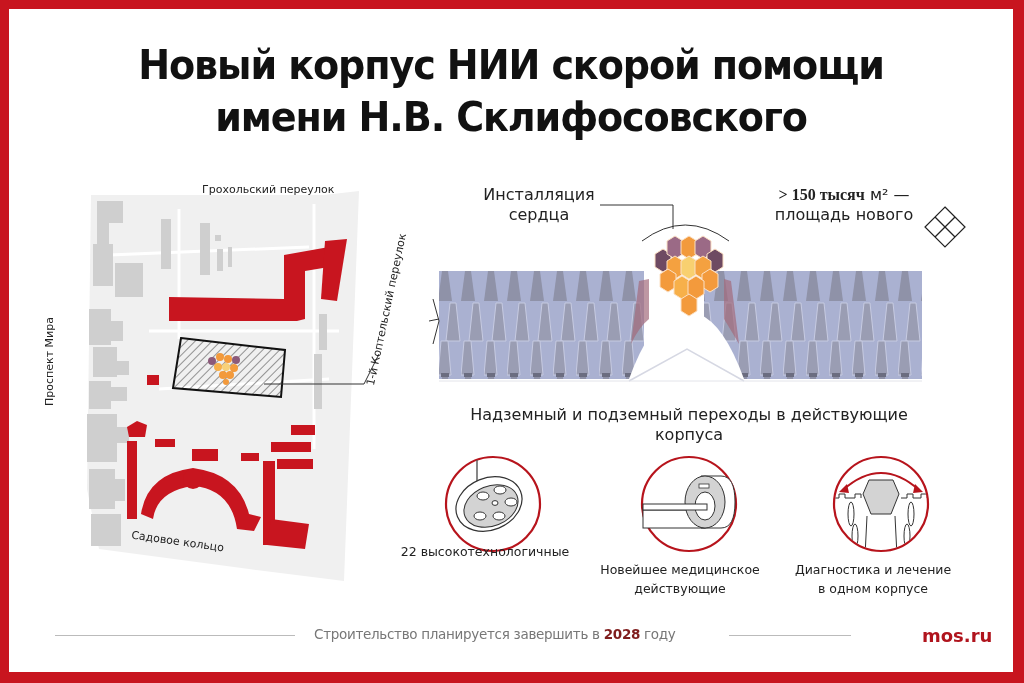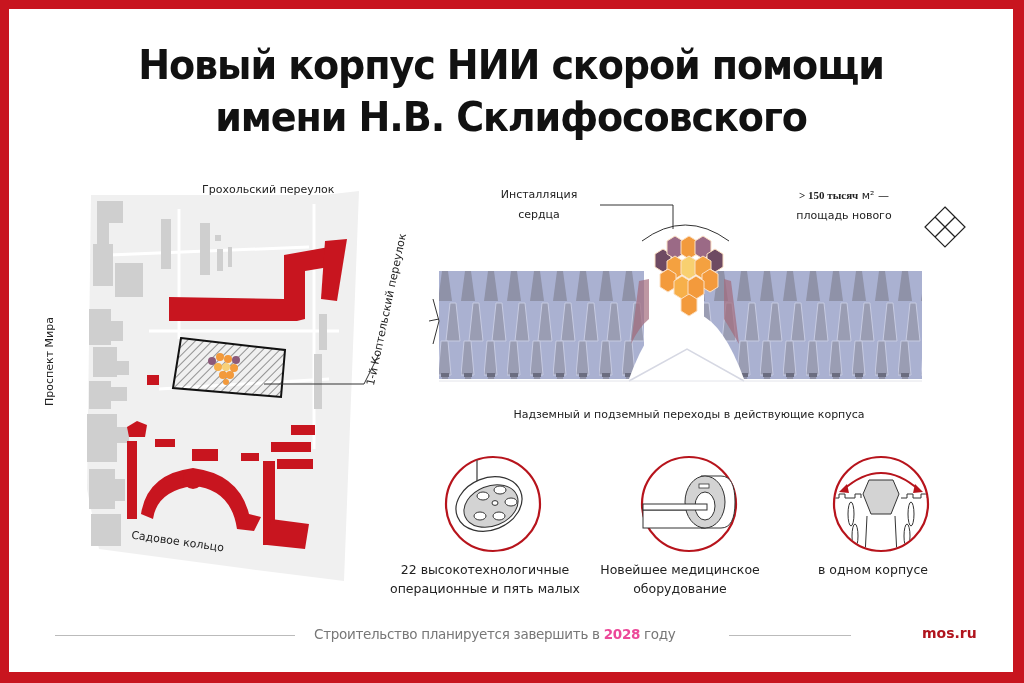--- a/index.html
+++ b/index.html
@@ -2,27 +2,27 @@
 <html><head>
 <meta charset="utf-8">
 <style>
   html, body { margin: 0; padding: 0; }
   body { width: 1024px; height: 683px; background: #c8151f; position: relative; overflow: hidden; font-family: "Liberation Sans", "DejaVu Sans", sans-serif; }
   .frame { position: absolute; left: 9px; top: 9px; width: 1004px; height: 663px; background: #ffffff; }
   .title { position: absolute; left: 0; top: 30px; width: 1004px; text-align: center; font-family: "DejaVu Sans", sans-serif; font-weight: bold; font-size: 41px; line-height: 52px; color: #111; letter-spacing: -1.2px; transform: scaleX(0.93); }
   .title div { white-space: nowrap; }
   .abs { position: absolute; }
   .street { position: absolute; font-family: "DejaVu Sans", sans-serif; font-size: 11px; color: #222; white-space: nowrap; }
-  .lbl { position: absolute; font-family: "DejaVu Sans", sans-serif; font-size: 11px; color: #222; text-align: center; line-height: 20px; }
+  .lbl { position: absolute; font-family: "DejaVu Sans", sans-serif; font-size: 16px; color: #222; text-align: center; line-height: 20px; }
   .lbl b { font-weight: bold; font-family: Liberation Serif, serif; }
   .feat { position: absolute; width: 200px; text-align: center; font-family: "DejaVu Sans", sans-serif; font-size: 12.5px; line-height: 19px; color: #222; }
   .footer-line { position: absolute; top: 626px; height: 1px; background: #bbb; }
   .footer-text { position: absolute; top: 617px; left: 305px; font-family: "DejaVu Sans", sans-serif; font-size: 13.5px; color: #777; white-space: nowrap; letter-spacing: -0.3px; }
-  .footer-text b { color: #ec4899; font-weight: bold; }
-  .brand { position: absolute; top: 616px; left: 913px; font-family: "DejaVu Sans", sans-serif; font-weight: bold; font-size: 14px; color: #b0141d; }
+  .footer-text b { color: #7f1d1d; font-weight: bold; }
+  .brand { position: absolute; top: 616px; left: 913px; font-family: "DejaVu Sans", sans-serif; font-weight: bold; font-size: 18px; color: #b0141d; }
 </style>
 </head>
 <body>
 
 <div class="frame">
 
   <div class="title">
     <div>Новый корпус НИИ скорой помощи</div>
     <div>имени Н.В. Склифосовского</div>
   </div>
@@ -215,29 +215,29 @@
       <ellipse cx="90" cy="68" rx="3" ry="12"></ellipse>
       <ellipse cx="86" cy="90" rx="3" ry="12"></ellipse>
       <path d="M46,70 L44,110 M74,70 L76,110"></path>
     </g>
     <polygon points="48,34 72,34 78,48 70,68 50,68 42,48" fill="#d3d3d3" stroke="#333" stroke-width="1"></polygon>
     <path d="M22,44 Q60,10 98,44" fill="none" stroke="#b7141c" stroke-width="2"></path>
     <polygon points="18,46 26,38 28,47" fill="#b7141c"></polygon>
     <polygon points="102,46 94,38 92,47" fill="#b7141c"></polygon>
   </svg>
 
-  <div class="feat" style="left:376px;top:551px;text-align:center;">
+  <div class="feat" style="left:376px;top:533px;text-align:center;">
     <div>22 высокотехнологичные</div>
-    <div>операционные и пять малых</div>
   </div>
   <div class="feat" style="left:571px;top:551px;">
     <div>Новейшее медицинское</div>
-    <div>оборудование</div>
+    <div>действующие</div>
   </div>
   <div class="feat" style="left:764px;top:551px;">
+    <div>Диагностика и лечение</div>
     <div>в одном корпусе</div>
   </div>
 
   <div class="footer-line" style="left:46px;width:240px;"></div>
   <div class="footer-text">
     <span>Строительство планируется завершить в </span><b>2028</b><span> году</span>
   </div>
   <div class="footer-line" style="left:720px;width:122px;"></div>
   <div class="brand">mos.ru</div>
 </div>

